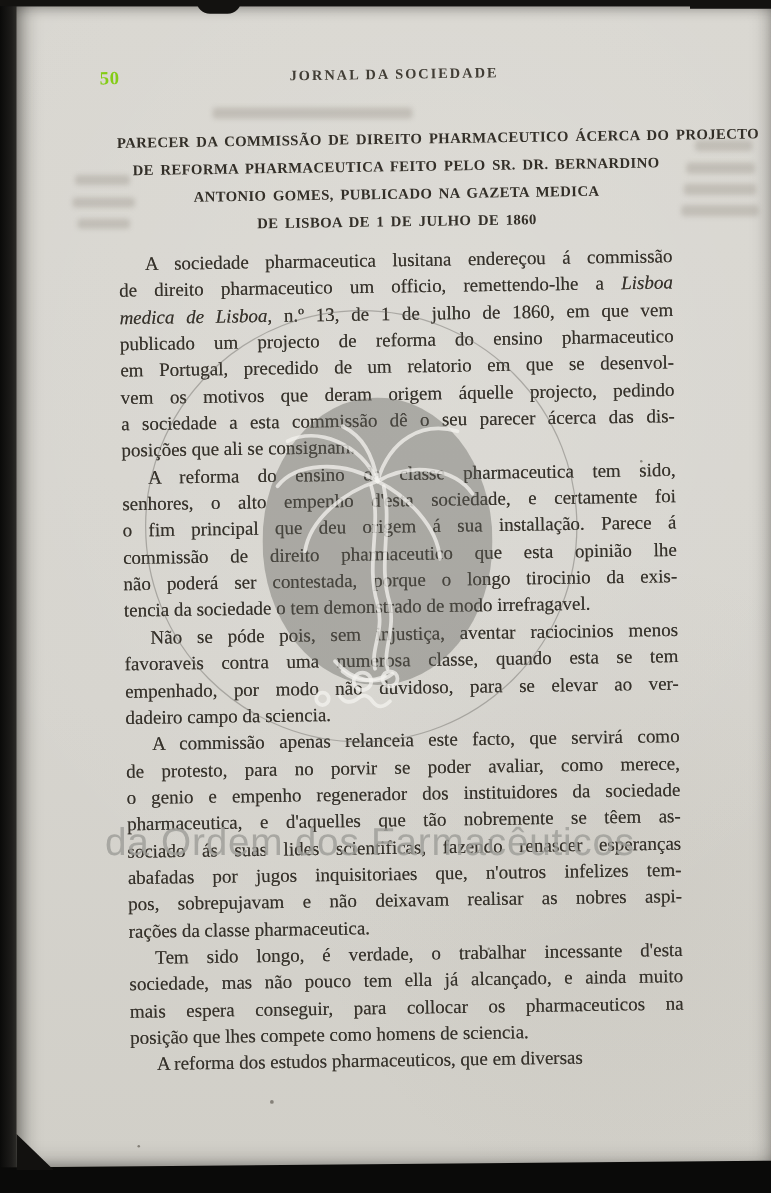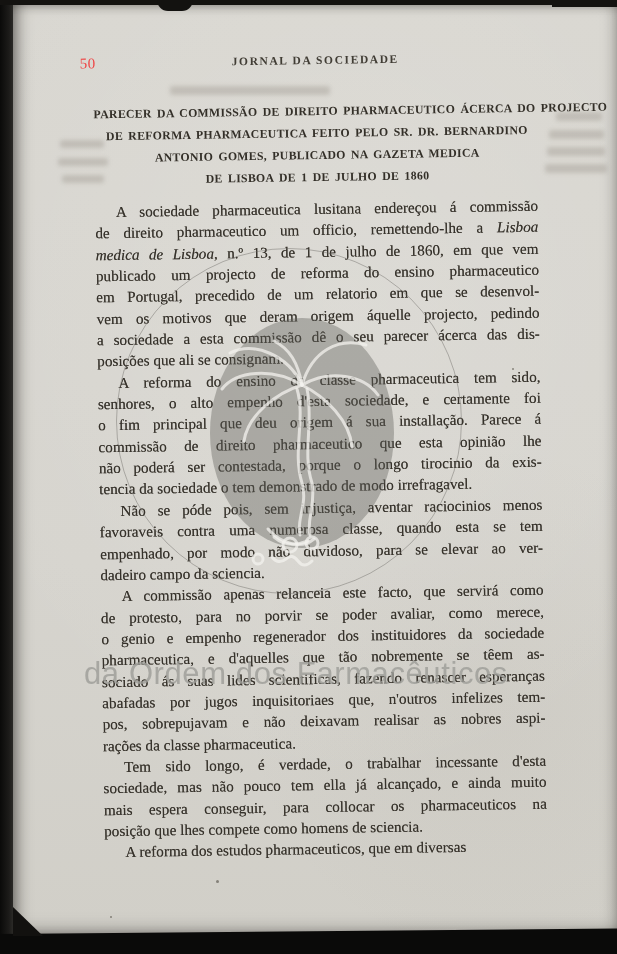--- a/index.html
+++ b/index.html
@@ -15,22 +15,22 @@
                 inset -9px 0 16px -9px rgba(20,18,15,0.35),
                 inset 0 -12px 18px -11px rgba(20,18,15,0.5),
                 inset 0 9px 12px -9px rgba(20,18,15,0.35);}
   
   .smudge{position:absolute;z-index:1;background:rgba(122,117,106,0.26);
           border-radius:3px;filter:blur(2px);}
   .speck{position:absolute;z-index:1;background:rgba(70,64,54,0.55);border-radius:50%;}
   
   .content{position:absolute;inset:0;z-index:2;transform:rotate(-0.85deg);
            transform-origin:320px 480px;color:#35312a;}
-  .pageno{position:absolute;left:86px;top:52px;font-weight:400;font-size:15px;
-          letter-spacing:0.5px;color:#ef4444;}
+  .pageno{position:absolute;left:86px;top:52px;font-weight:700;font-size:15px;
+          letter-spacing:0.5px;color:#84cc16;}
   .runhead{position:absolute;left:100px;top:54px;width:443px;text-align:center;
            font-weight:700;font-size:11.5px;letter-spacing:1.6px;color:#413d35;}
   .titleblock{position:absolute;left:99px;top:100px;width:446px;text-align:center;}
   .title-line{font-weight:700;font-size:11.8px;line-height:22px;letter-spacing:0.3px;
               word-spacing:2px;color:#332f28;white-space:nowrap;}
   .bodytext{position:absolute;left:99px;top:198px;width:443px;
             font-size:15.2px;line-height:21.35px;color:#36322b;
             text-shadow:0 0 0.4px rgba(54,50,43,0.7);}
   .bl{text-align:justify;text-align-last:justify;height:21.35px;overflow:visible;}
   .bl.first{text-indent:21px;}

